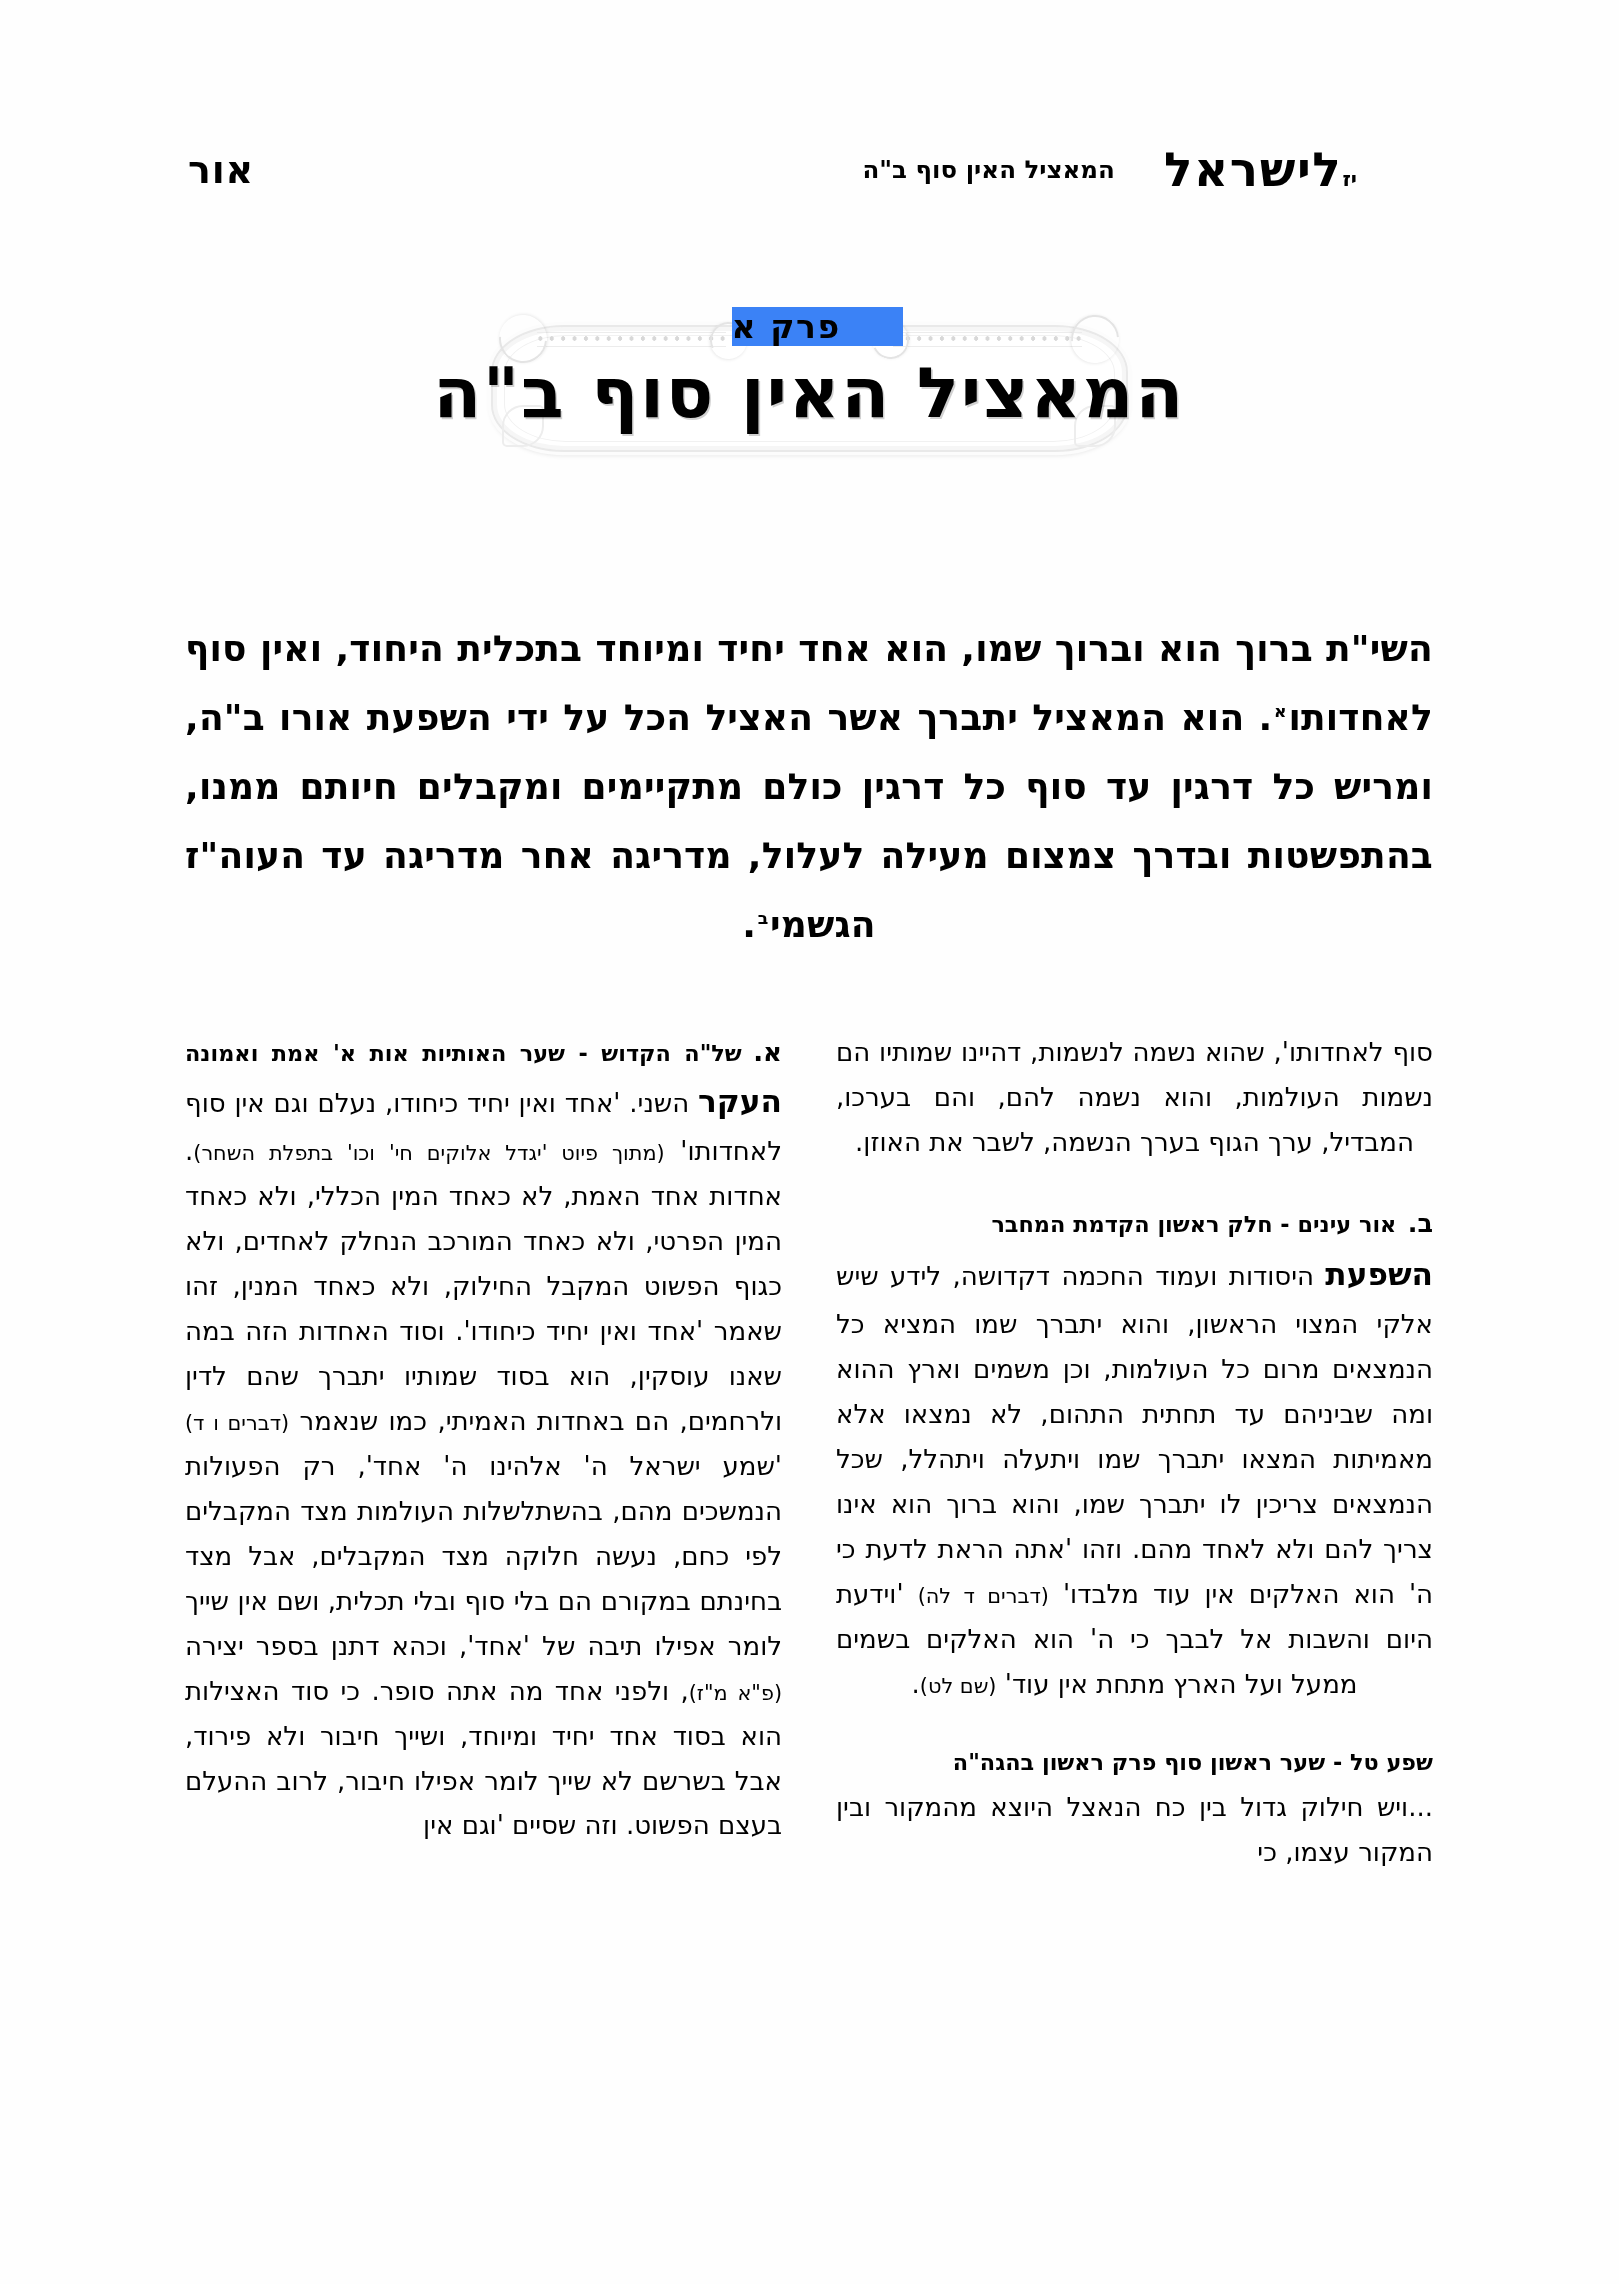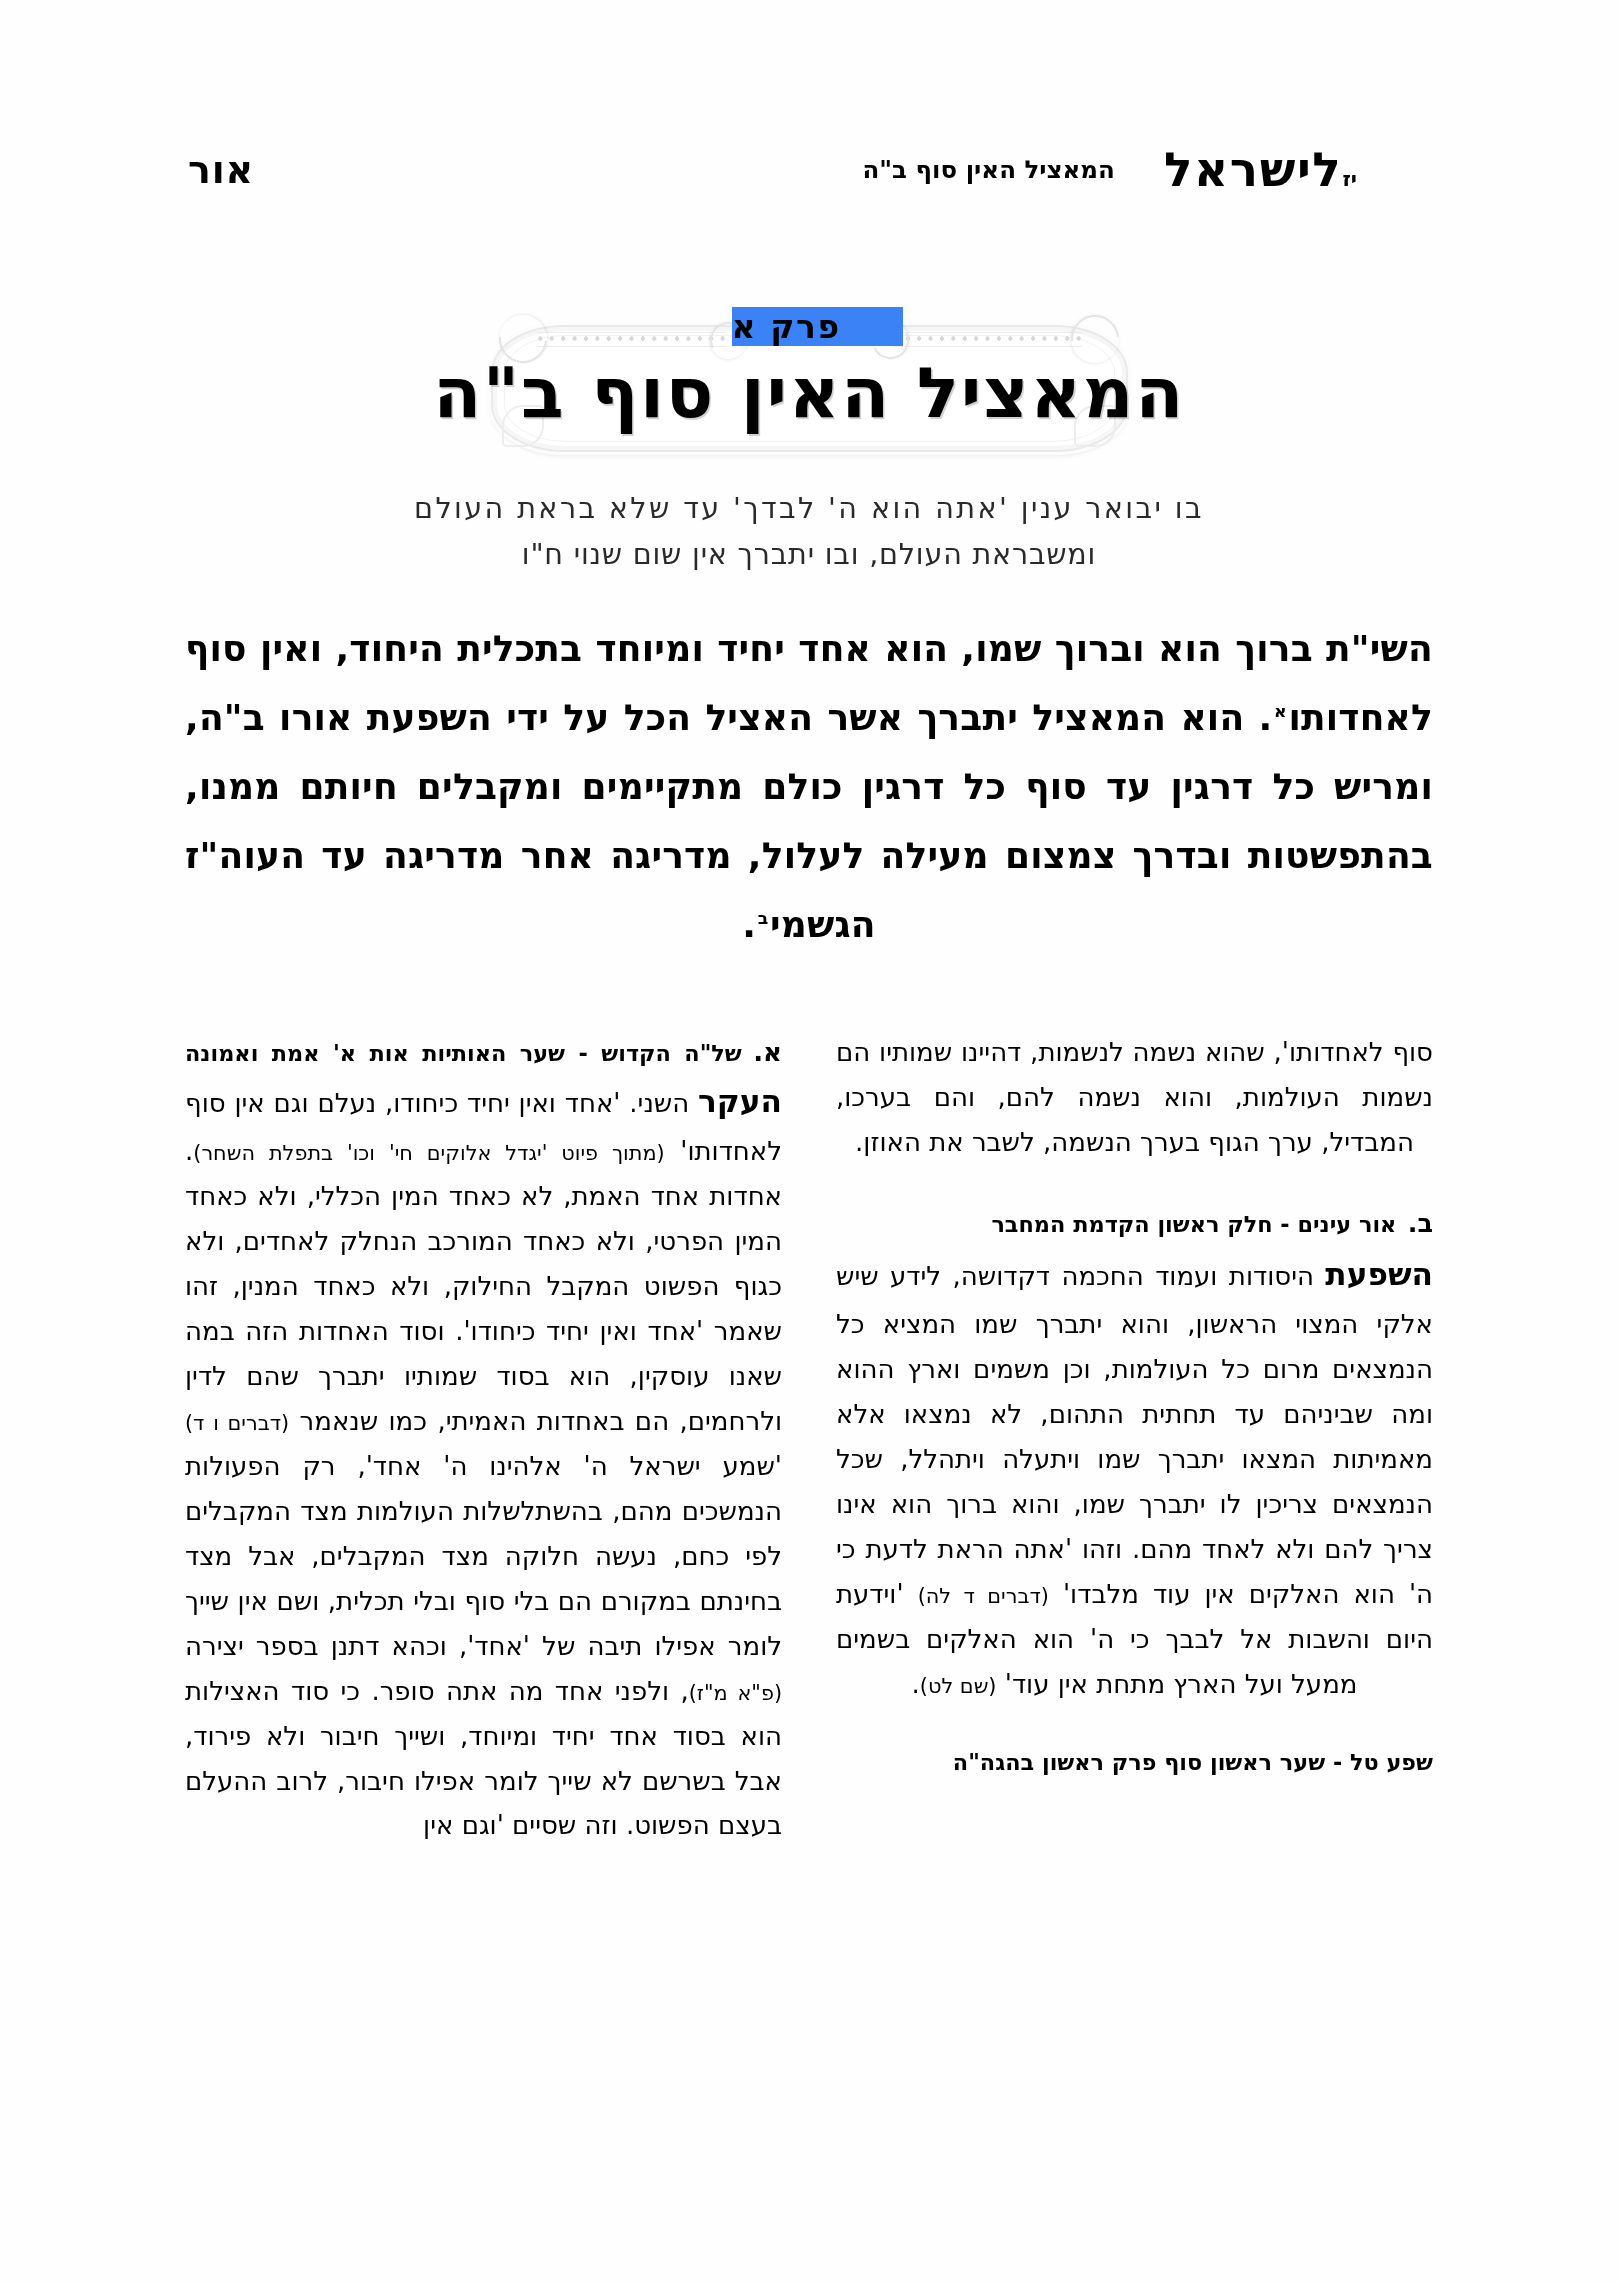--- a/index.html
+++ b/index.html
@@ -329,24 +329,20 @@
       <div class="curl l1"></div>
       <div class="curl r2"></div>
       <div class="curl l2"></div>
       <div class="corner-flourish bl"></div>
       <div class="corner-flourish br"></div>
       <div class="chapter-label">פרק א</div>
       <div class="main-title">המאציל האין סוף ב"ה</div>
     </div>
   </div>
 
-  <div class="subtitle">
-    <div class="line1">בו יבואר ענין 'אתה הוא ה' לבדך' עד שלא בראת העולם</div>
-    <div class="line2">ומשבראת העולם, ובו יתברך אין שום שנוי ח"ו</div>
-  </div>
 
   <div class="body-main">
     <span>השי"ת ברוך הוא וברוך שמו, הוא אחד יחיד ומיוחד בתכלית היחוד, ואין סוף לאחדותו</span><sup>א</sup><span>. הוא המאציל יתברך אשר האציל הכל על ידי השפעת אורו ב"ה, ומריש כל דרגין עד סוף כל דרגין כולם מתקיימים ומקבלים חיותם ממנו, בהתפשטות ובדרך צמצום מעילה לעלול, מדריגה אחר מדריגה עד העוה"ז הגשמי</span><sup>ב</sup><span>.</span>
   </div>
 
 
   <div class="notes">
 
     <div class="note-col">
       <p class="note-item">
@@ -372,18 +368,21 @@
         <span class="bigword">השפעת</span>
         <span>היסודות ועמוד החכמה דקדושה, לידע שיש אלקי המצוי הראשון, והוא יתברך שמו המציא כל הנמצאים מרום כל העולמות, וכן משמים וארץ ההוא ומה שביניהם עד תחתית התהום, לא נמצאו אלא מאמיתות המצאו יתברך שמו ויתעלה ויתהלל, שכל הנמצאים צריכין לו יתברך שמו, והוא ברוך הוא אינו צריך להם ולא לאחד מהם. וזהו 'אתה הראת לדעת כי ה' הוא האלקים אין עוד מלבדו'</span>
         <span class="cite">(דברים ד לה)</span>
         <span>'וידעת היום והשבות אל לבבך כי ה' הוא האלקים בשמים ממעל ועל הארץ מתחת אין עוד'</span>
         <span class="cite">(שם לט)</span><span>.</span>
       </p>
 
       <span class="note-head">
         <span>שפע טל - שער ראשון סוף פרק ראשון בהגה"ה</span>
       </span>
+      <p class="note-item">
+        <span>...ויש חילוק גדול בין כח הנאצל היוצא מהמקור ובין המקור עצמו, כי</span>
+      </p>
     </div>
 
   </div>
 
 </div>
 
 
 </body></html>

